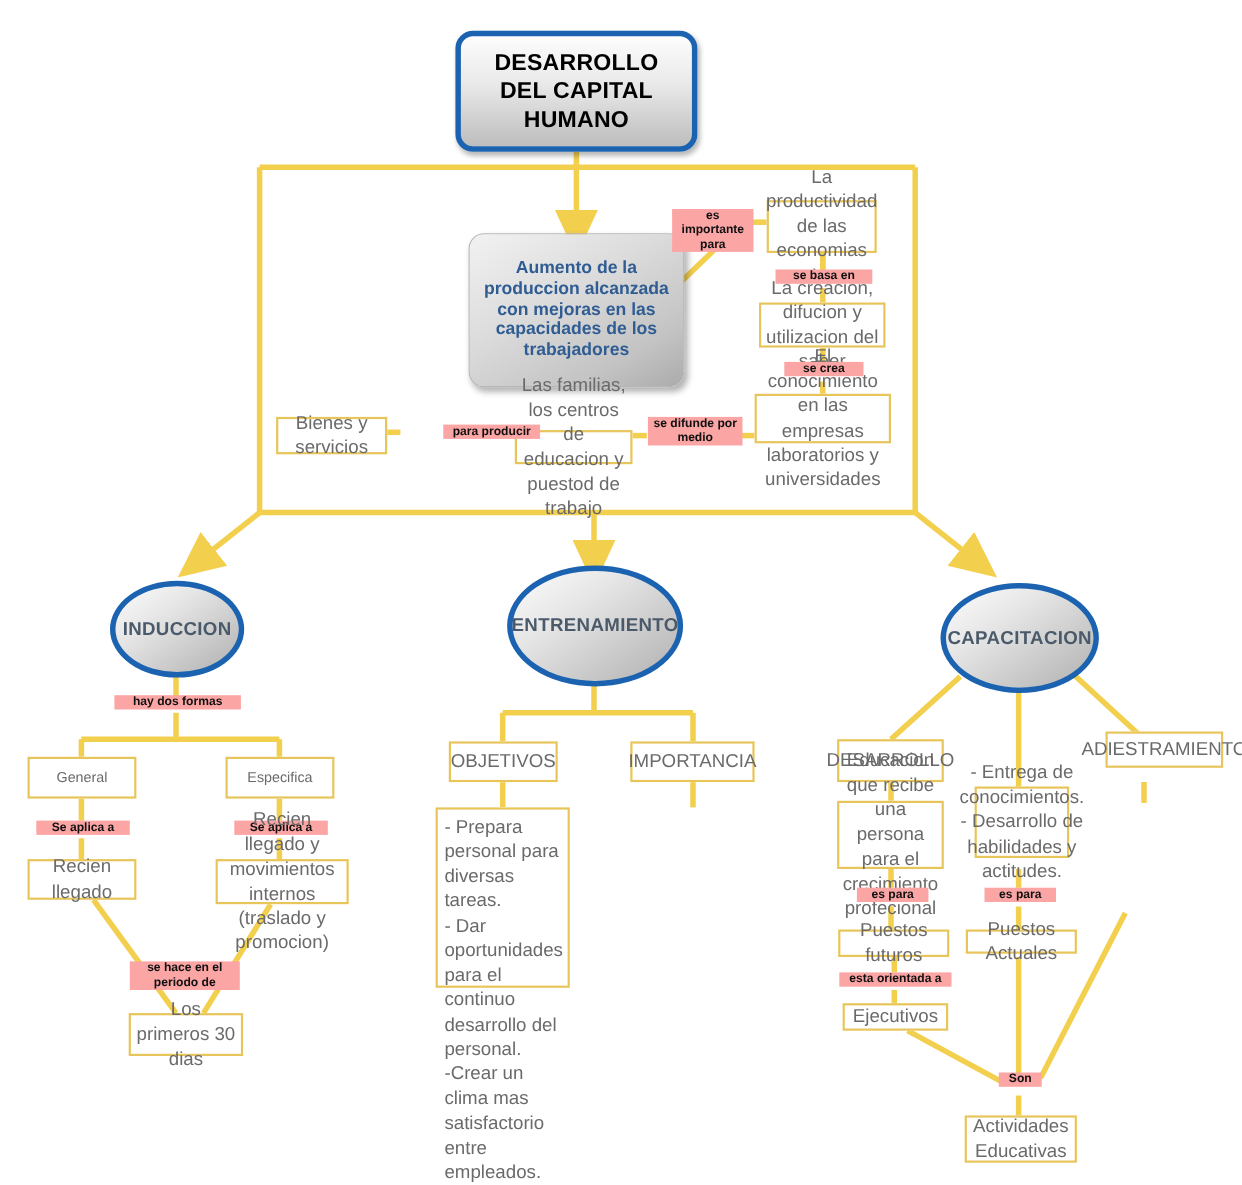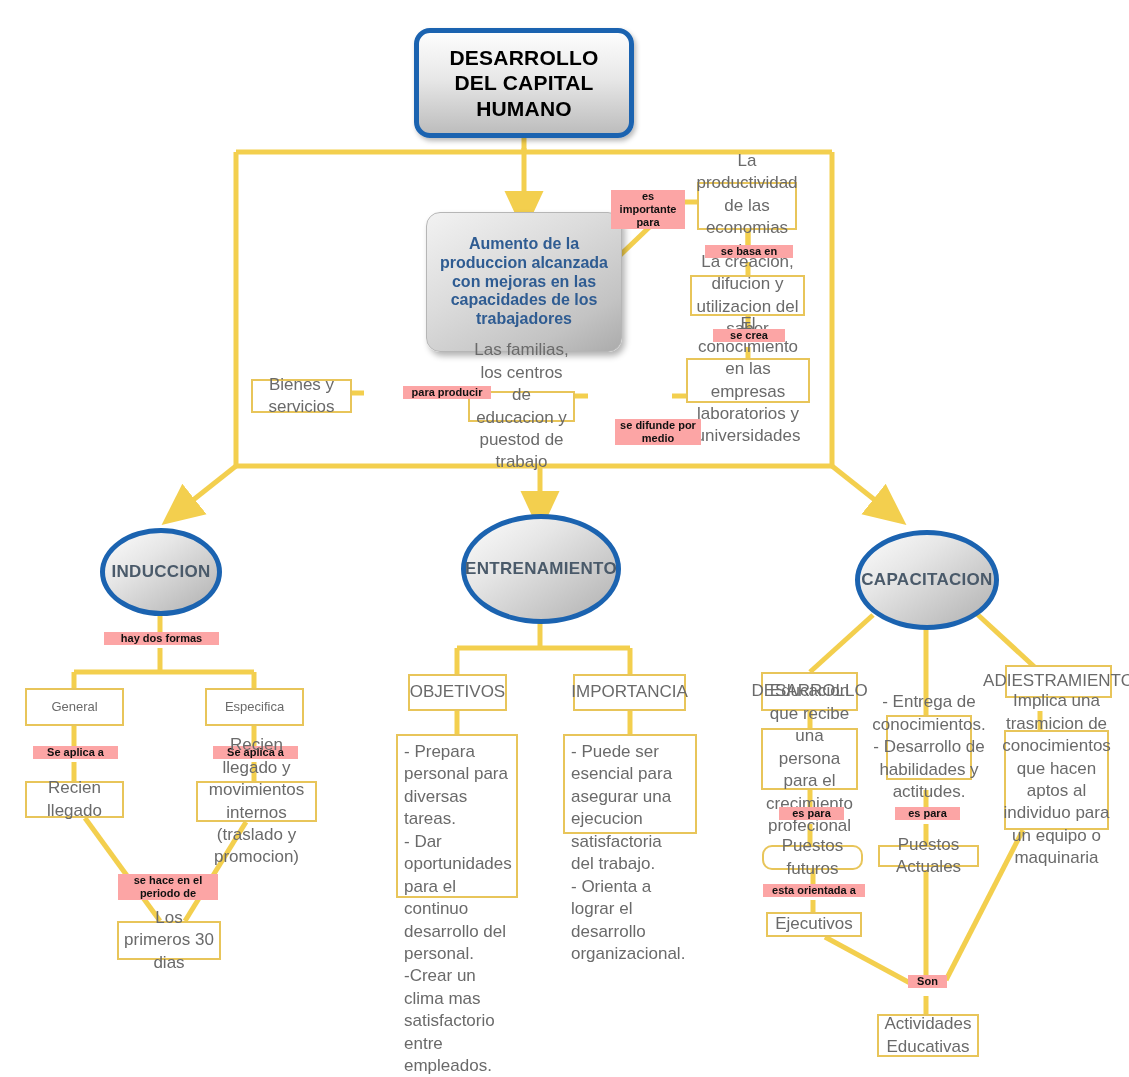--- a/index.html
+++ b/index.html
@@ -218,21 +218,21 @@
   </div>
 
   <div class="node box-node" style="left:251px; top:379px; width:101px; height:34px;">
     <span>Bienes y servicios</span>
   </div>
 
   <div class="link-label" style="left:611px; top:190px; width:72px;">es importante
 para</div>
   <div class="link-label" style="left:705px; top:245px; width:86px;">se basa en</div>
   <div class="link-label" style="left:713px; top:329px; width:70px;">se crea</div>
-  <div class="link-label" style="left:615px; top:379px; width:84px;margin-top:40px;">se difunde por
+  <div class="link-label" style="left:589px; top:379px; width:84px;">se difunde por
 medio</div>
   <div class="link-label" style="left:363px; top:386px; width:86px;margin-left:40px;">para producir</div>
 
   <div class="node ellipse-node" style="left:100px; top:528px; width:122px; height:88px;">
     <span>INDUCCION</span>
   </div>
 
   <div class="node ellipse-node" style="left:461px; top:514px; width:160px; height:110px;">
     <span>ENTRENAMIENTO</span>
   </div>
@@ -276,50 +276,43 @@
   <div class="node box-node" style="left:573px; top:674px; width:113px; height:37px;">
     <span>IMPORTANCIA</span>
   </div>
 
   <div class="node box-node left-align" style="left:396px; top:734px; width:122px; height:164px;">
     <span style="white-space:pre-line;">- Prepara personal para diversas tareas.
 - Dar oportunidades para el continuo desarrollo del personal.
 -Crear un clima mas satisfactorio entre empleados.</span>
   </div>
 
-  <div class="node box-node left-align" style="left:563px; top:734px; width:134px; height:100px;">
-    <span style="white-space:pre-line;">- Puede ser esencial para asegurar una ejecucion satisfactoria del trabajo.
-- Orienta a lograr el desarrollo organizacional.</span>
-  </div>
 
   <div class="node box-node" style="left:761px; top:672px; width:97px; height:39px;">
     <span>DESARROLLO</span>
   </div>
 
   <div class="node box-node" style="left:1005px; top:665px; width:107px; height:33px;">
     <span>ADIESTRAMIENTO</span>
   </div>
 
   <div class="node box-node" style="left:761px; top:728px; width:97px; height:62px;">
     <span>Educacion que recibe una persona para el crecimiento profecional</span>
   </div>
 
   <div class="node box-node" style="left:886px; top:715px; width:86px; height:65px;">
     <span style="white-space:pre-line;">- Entrega de conocimientos.
 - Desarrollo de habilidades y actitudes.</span>
   </div>
 
-  <div class="node box-node" style="left:1004px; top:730px; width:105px; height:100px;">
-    <span>Implica una trasmicion de conocimientos que hacen aptos al individuo para un equipo o maquinaria</span>
-  </div>
 
   <div class="link-label" style="left:779px; top:807px; width:63px;">es para</div>
   <div class="link-label" style="left:895px; top:807px; width:63px;">es para</div>
 
-  <div class="node box-node" style="left:762px; top:845px; width:101px; height:25px;border-radius:10px;">
+  <div class="node box-node" style="left:762px; top:845px; width:101px; height:25px;">
     <span>Puestos futuros</span>
   </div>
 
   <div class="node box-node" style="left:878px; top:845px; width:101px; height:22px;">
     <span>Puestos Actuales</span>
   </div>
 
   <div class="link-label" style="left:763px; top:884px; width:100px;">esta orientada a</div>
 
   <div class="node box-node" style="left:766px; top:912px; width:96px; height:25px;">

